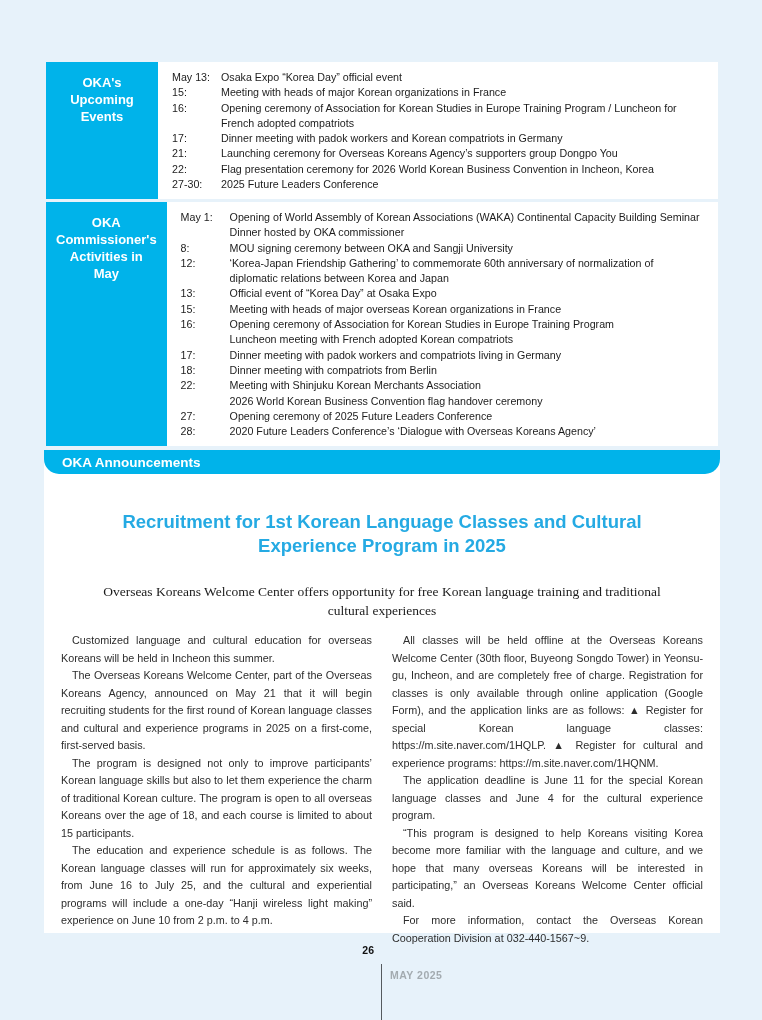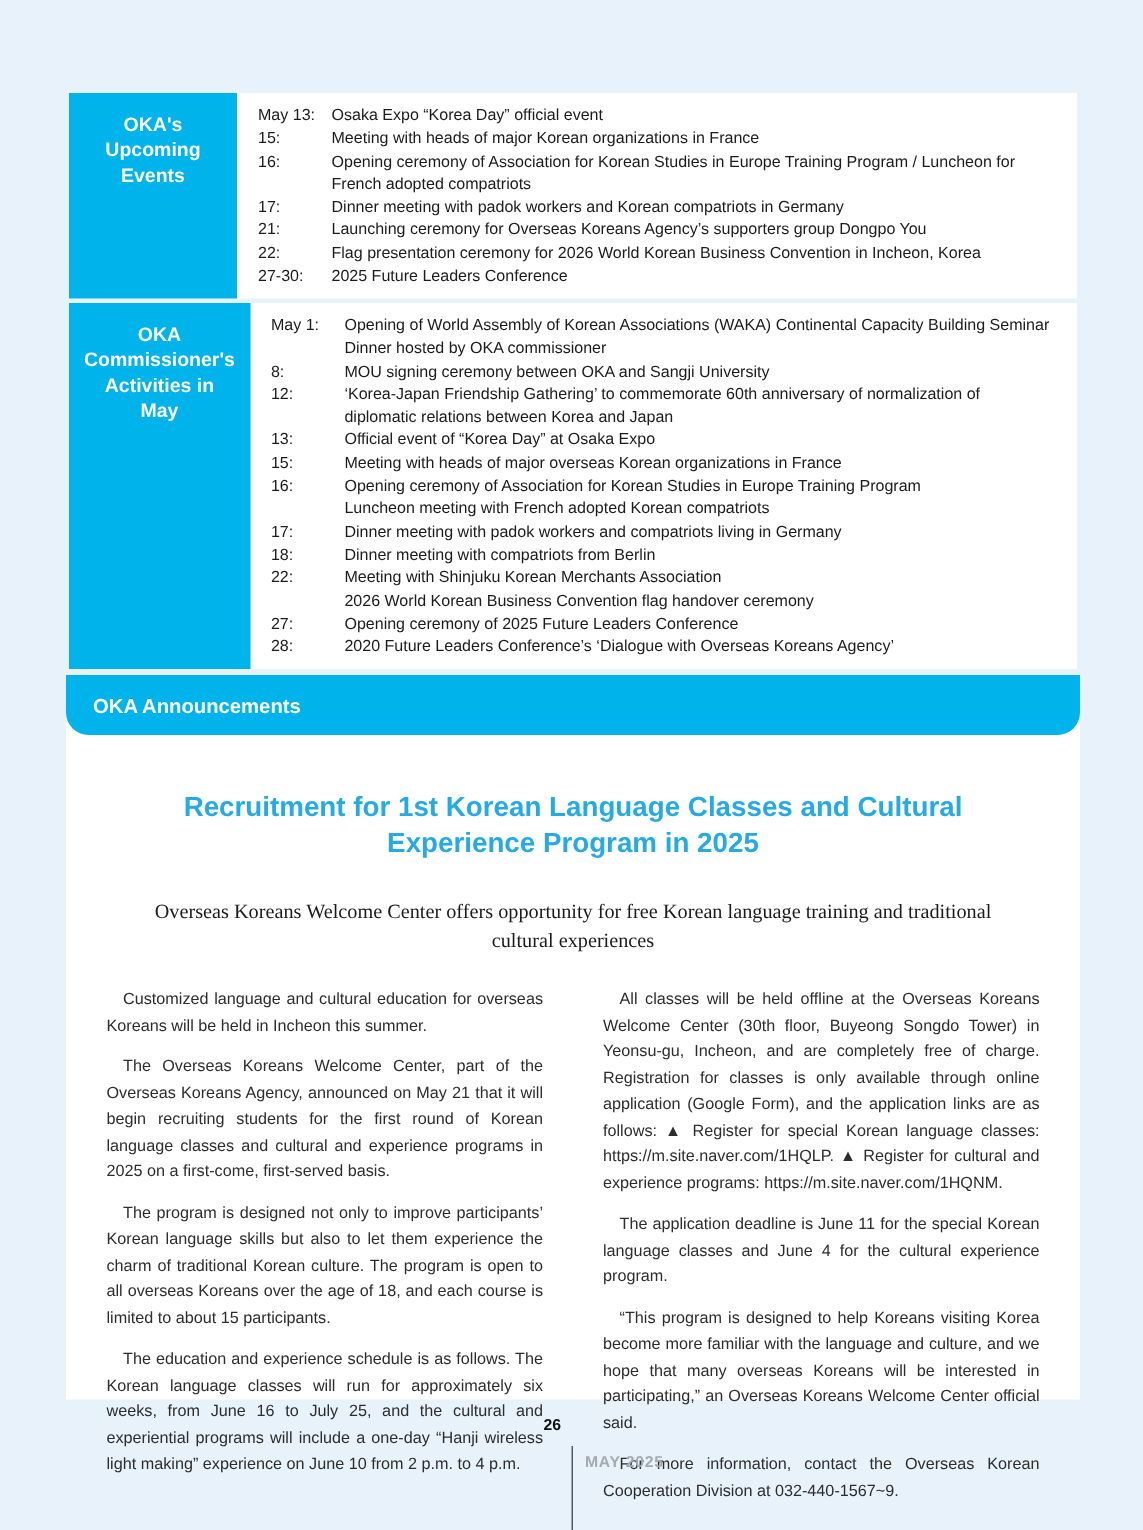--- a/index.html
+++ b/index.html
@@ -32,40 +32,40 @@
   .event-row  { display:flex; }
   .event-date { flex:0 0 44px; text-align:left; white-space:pre; }
   .event-text { flex:1; margin-left:5px; }
 
   
   .card {
     position:absolute; left:44px; top:450px;
     width:676px; height:483px; background:#ffffff;
   }
   .banner {
-    height:40px; background:#00b3ea;
+    height:24px; background:#00b3ea;
     border-radius:0 0 15px 15px;
     display:flex; align-items:center; padding-left:18px;
     color:#ffffff; font-weight:bold; font-size:13.5px;
   }
   .article-title {
     margin-top:36px; text-align:center;
     font-size:18.5px; font-weight:bold; color:#25aae3; line-height:24px;
   }
   .article-subtitle {
     margin-top:24px; text-align:center;
     font-family:"Liberation Serif", serif;
     font-size:13.5px; line-height:19px; color:#1b1b1b;
   }
   .columns { display:flex; gap:20px; padding:0 17px; margin-top:12px; }
   .col {
     flex:1; font-size:10.8px; line-height:17.5px;
     text-align:justify; color:#2d2d2d;
   }
-  .col p { margin:10px; text-indent:11px; }
+  .col p { margin:0; text-indent:11px; }
 
   
   .footer-num {
     position:absolute; top:944px; left:330px; width:44px;
     text-align:right; font-size:10.5px; font-weight:bold; color:#111111;
   }
   .footer-rule {
     position:absolute; top:964px; left:381px;
     width:1px; height:56px; background:#555a5e;
   }

